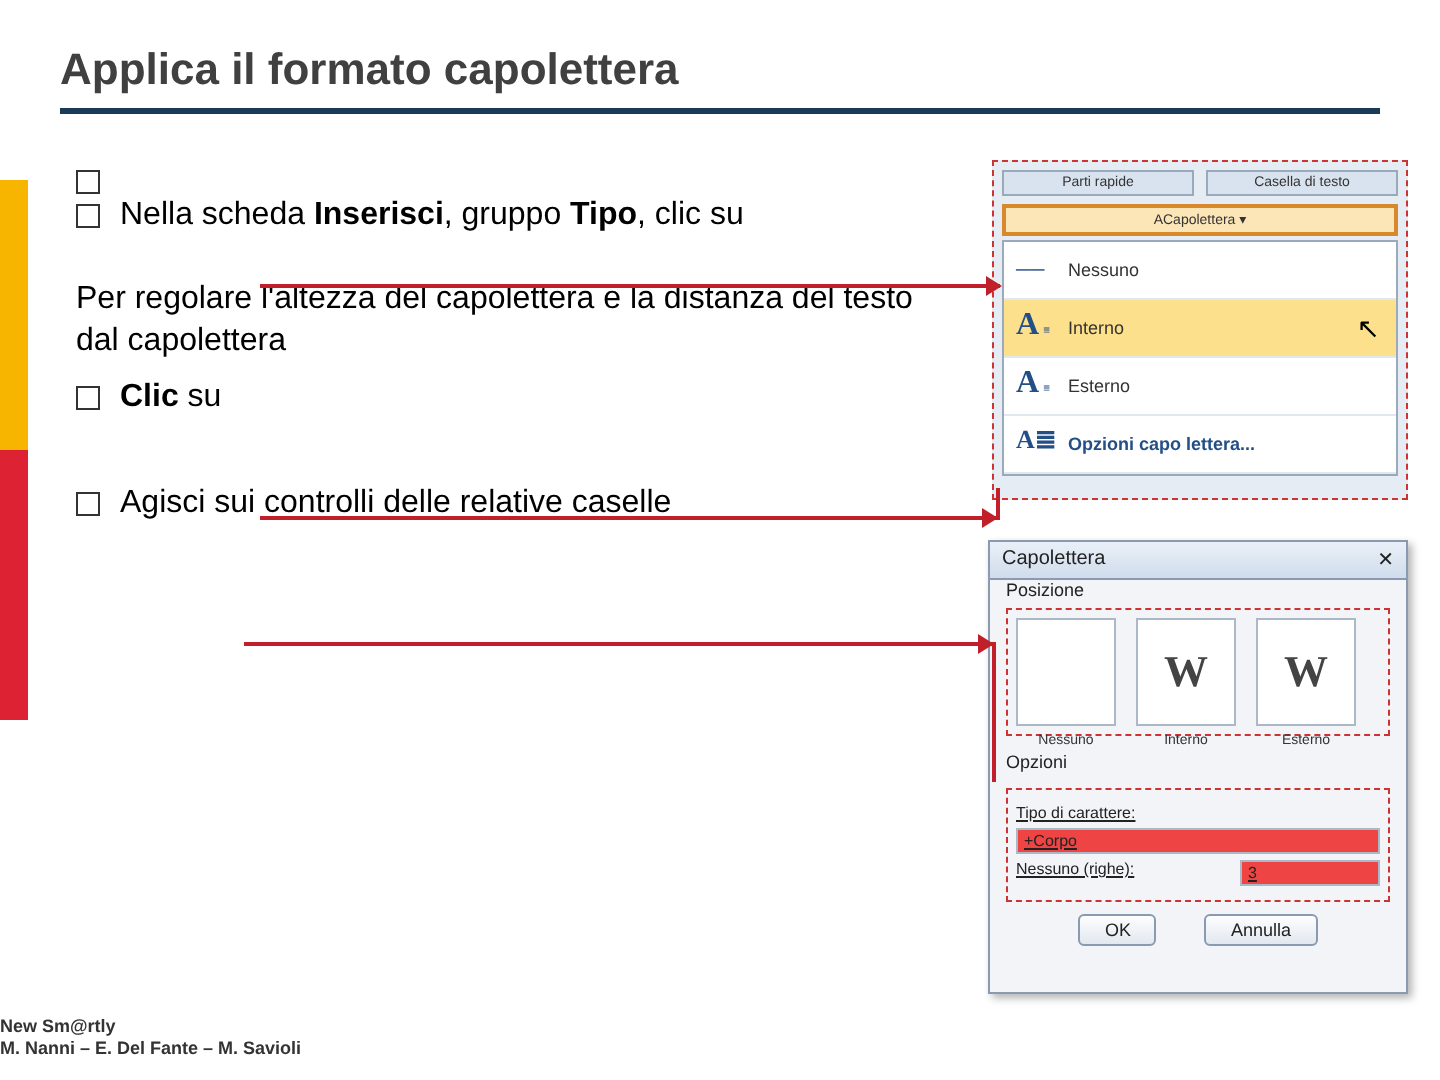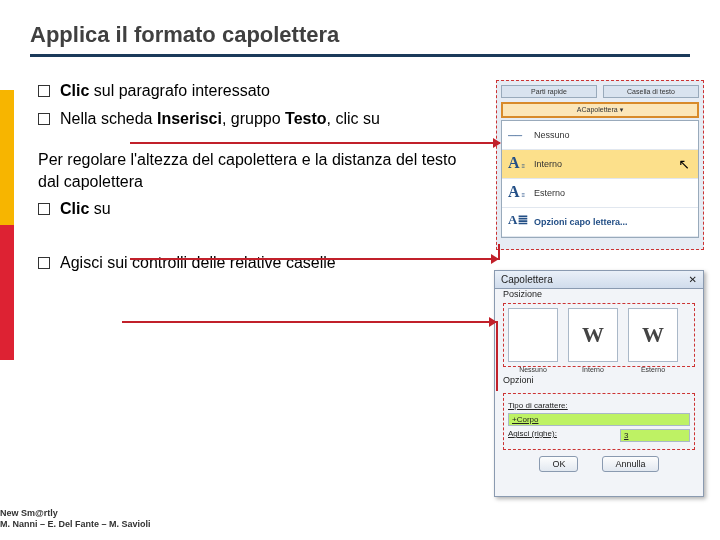--- a/index.html
+++ b/index.html
@@ -161,21 +161,21 @@
     margin-top: 8px;
     text-decoration: underline;
   }
   .dlg-field {
     display: flex;
     justify-content: space-between;
     margin: 3px 0;
   }
   .dlg-field .inp {
     border: 1px solid #aab8c8;
-    background: #bef264;
+    background: #ef4444;
     width: 62px;
     padding: 1px 3px;
   }
   .dlg-btns {
     display: flex;
     gap: 24px;
     justify-content: center;
     margin-top: 6px;
   }
   .dlg-btns .btn {
@@ -224,25 +224,24 @@
 </div>
 
 <div class="title-wrap">
   <div class="title">Applica il formato capolettera</div>
   <div class="rule"></div>
 </div>
 
 <div class="content">
   <div class="bullet">
     <div class="sq"></div>
-    <p><b>Clic</b><span> sul paragrafo interessato</span></p>
   </div>
   <div class="bullet">
     <div class="sq"></div>
-    <p><span>Nella scheda </span><b>Inserisci</b><span>, gruppo </span><b>Testo</b><span>, clic su</span></p>
+    <p><span>Nella scheda </span><b>Inserisci</b><span>, gruppo </span><b>Tipo</b><span>, clic su</span></p>
   </div>
   <p style="margin-top:14px">Per regolare l'altezza del capolettera e la distanza del testo dal capolettera</p>
   <div class="bullet">
     <div class="sq"></div>
     <p><b>Clic</b><span> su</span></p>
   </div>
   <div class="bullet" style="margin-top:26px">
     <div class="sq"></div>
     <p>Agisci sui controlli delle relative caselle</p>
   </div>
@@ -293,21 +292,21 @@
     </div>
     <div>Opzioni</div>
     <div class="dlg-mid">
       <div class="dlg-field">
         <span>Tipo di carattere:</span>
       </div>
       <div class="dlg-field">
         <span class="inp" style="width:100%">+Corpo</span>
       </div>
       <div class="dlg-field">
-        <span>Agisci (righe):</span>
+        <span>Nessuno (righe):</span>
         <span class="inp">3</span>
       </div>
     </div>
     <div class="dlg-btns">
       <div class="btn">OK</div>
       <div class="btn">Annulla</div>
     </div>
   </div>
 </div>
 

